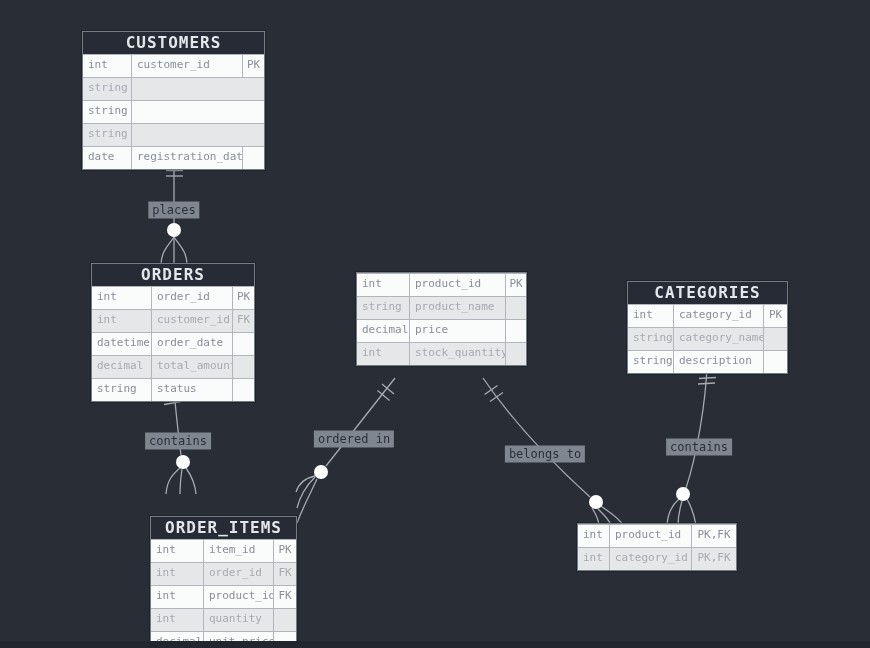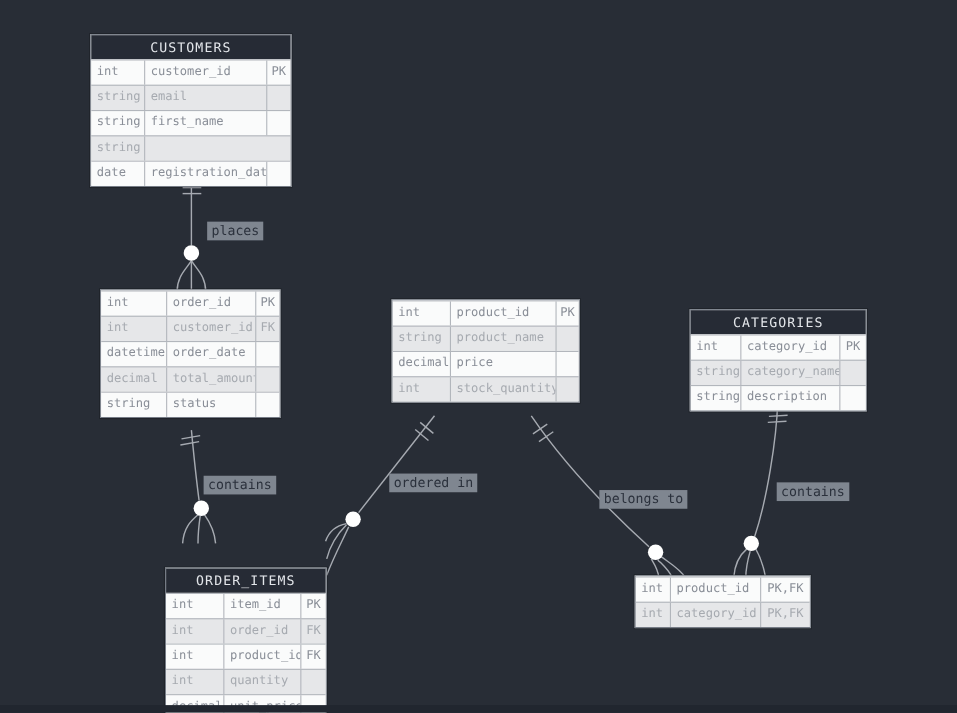--- a/index.html
+++ b/index.html
@@ -16,22 +16,22 @@
   #tables { position:absolute; left:0; top:0; z-index:3; }
   .db-table {
     position:absolute;
     border:1px solid var(--tbl-border, #767c86);
     background: var(--row-odd, #fafbfb);
     box-shadow: 0 0 0 1px rgba(0,0,0,0.22);
   }
   .tbl-header {
     background: var(--header-bg, #262b35);
     color: var(--header-text, #e3e6ea);
-    font-weight: normal;
-    font-size: 12px;
+    font-weight: bold;
+    font-size: 16px;
     text-align: center;
     height: 22px;
     line-height: 22px;
     letter-spacing: 1px;
     white-space: nowrap;
     overflow: hidden;
   }
   .tbl-row {
     display: grid;
     height: 23px;
@@ -47,21 +47,20 @@
   #labels { position:absolute; left:0; top:0; z-index:2; }
   .rel-label {
     position:absolute;
     transform: translate(-50%,-50%);
     background: var(--label-bg, #7f8690);
     color: var(--label-text, #2b313c);
     font-size: 12px;
     line-height: 15px;
     padding: 1px 4px;
     white-space: nowrap;
-    margin-left: 40px;
   }
   #bottom-bar {
     position:absolute; left:0; bottom:0; width:870px; height:7px;
     background: var(--bottom-bar, #21262f); z-index:4;
   }
 </style>
 </head>
 <body>
 
 <div id="canvas">
@@ -122,39 +121,38 @@
   <div id="tables">
       <div class="db-table" style="left: 82px; top: 31px; width: 183px;">
         <div class="tbl-header">CUSTOMERS</div>
         <div class="tbl-row odd" style="grid-template-columns: 48px 1fr 22px;">
           <div class="cell type">int</div>
           <div class="cell name">customer_id</div>
           <div class="cell key">PK</div>
         </div>
         <div class="tbl-row even" style="grid-template-columns: 48px 1fr 22px;">
           <div class="cell type">string</div>
-          <div class="cell name">email</div>
           <div class="cell key"></div>
         </div>
         <div class="tbl-row odd" style="grid-template-columns: 48px 1fr 22px;">
           <div class="cell type">string</div>
-          <div class="cell name">first_name</div>
           <div class="cell key"></div>
         </div>
         <div class="tbl-row even" style="grid-template-columns: 48px 1fr 22px;">
           <div class="cell type">string</div>
           <div class="cell key"></div>
         </div>
         <div class="tbl-row odd" style="grid-template-columns: 48px 1fr 22px;">
           <div class="cell type">date</div>
           <div class="cell name">registration_date</div>
           <div class="cell key"></div>
         </div>
       </div>
       <div class="db-table" style="left: 91px; top: 263px; width: 164px;">
+        <div class="tbl-header">ORDERS</div>
         <div class="tbl-row odd" style="grid-template-columns: 59px 1fr 22px;">
           <div class="cell type">int</div>
           <div class="cell name">order_id</div>
           <div class="cell key">PK</div>
         </div>
         <div class="tbl-row even" style="grid-template-columns: 59px 1fr 22px;">
           <div class="cell type">int</div>
           <div class="cell name">customer_id</div>
           <div class="cell key">FK</div>
         </div>

